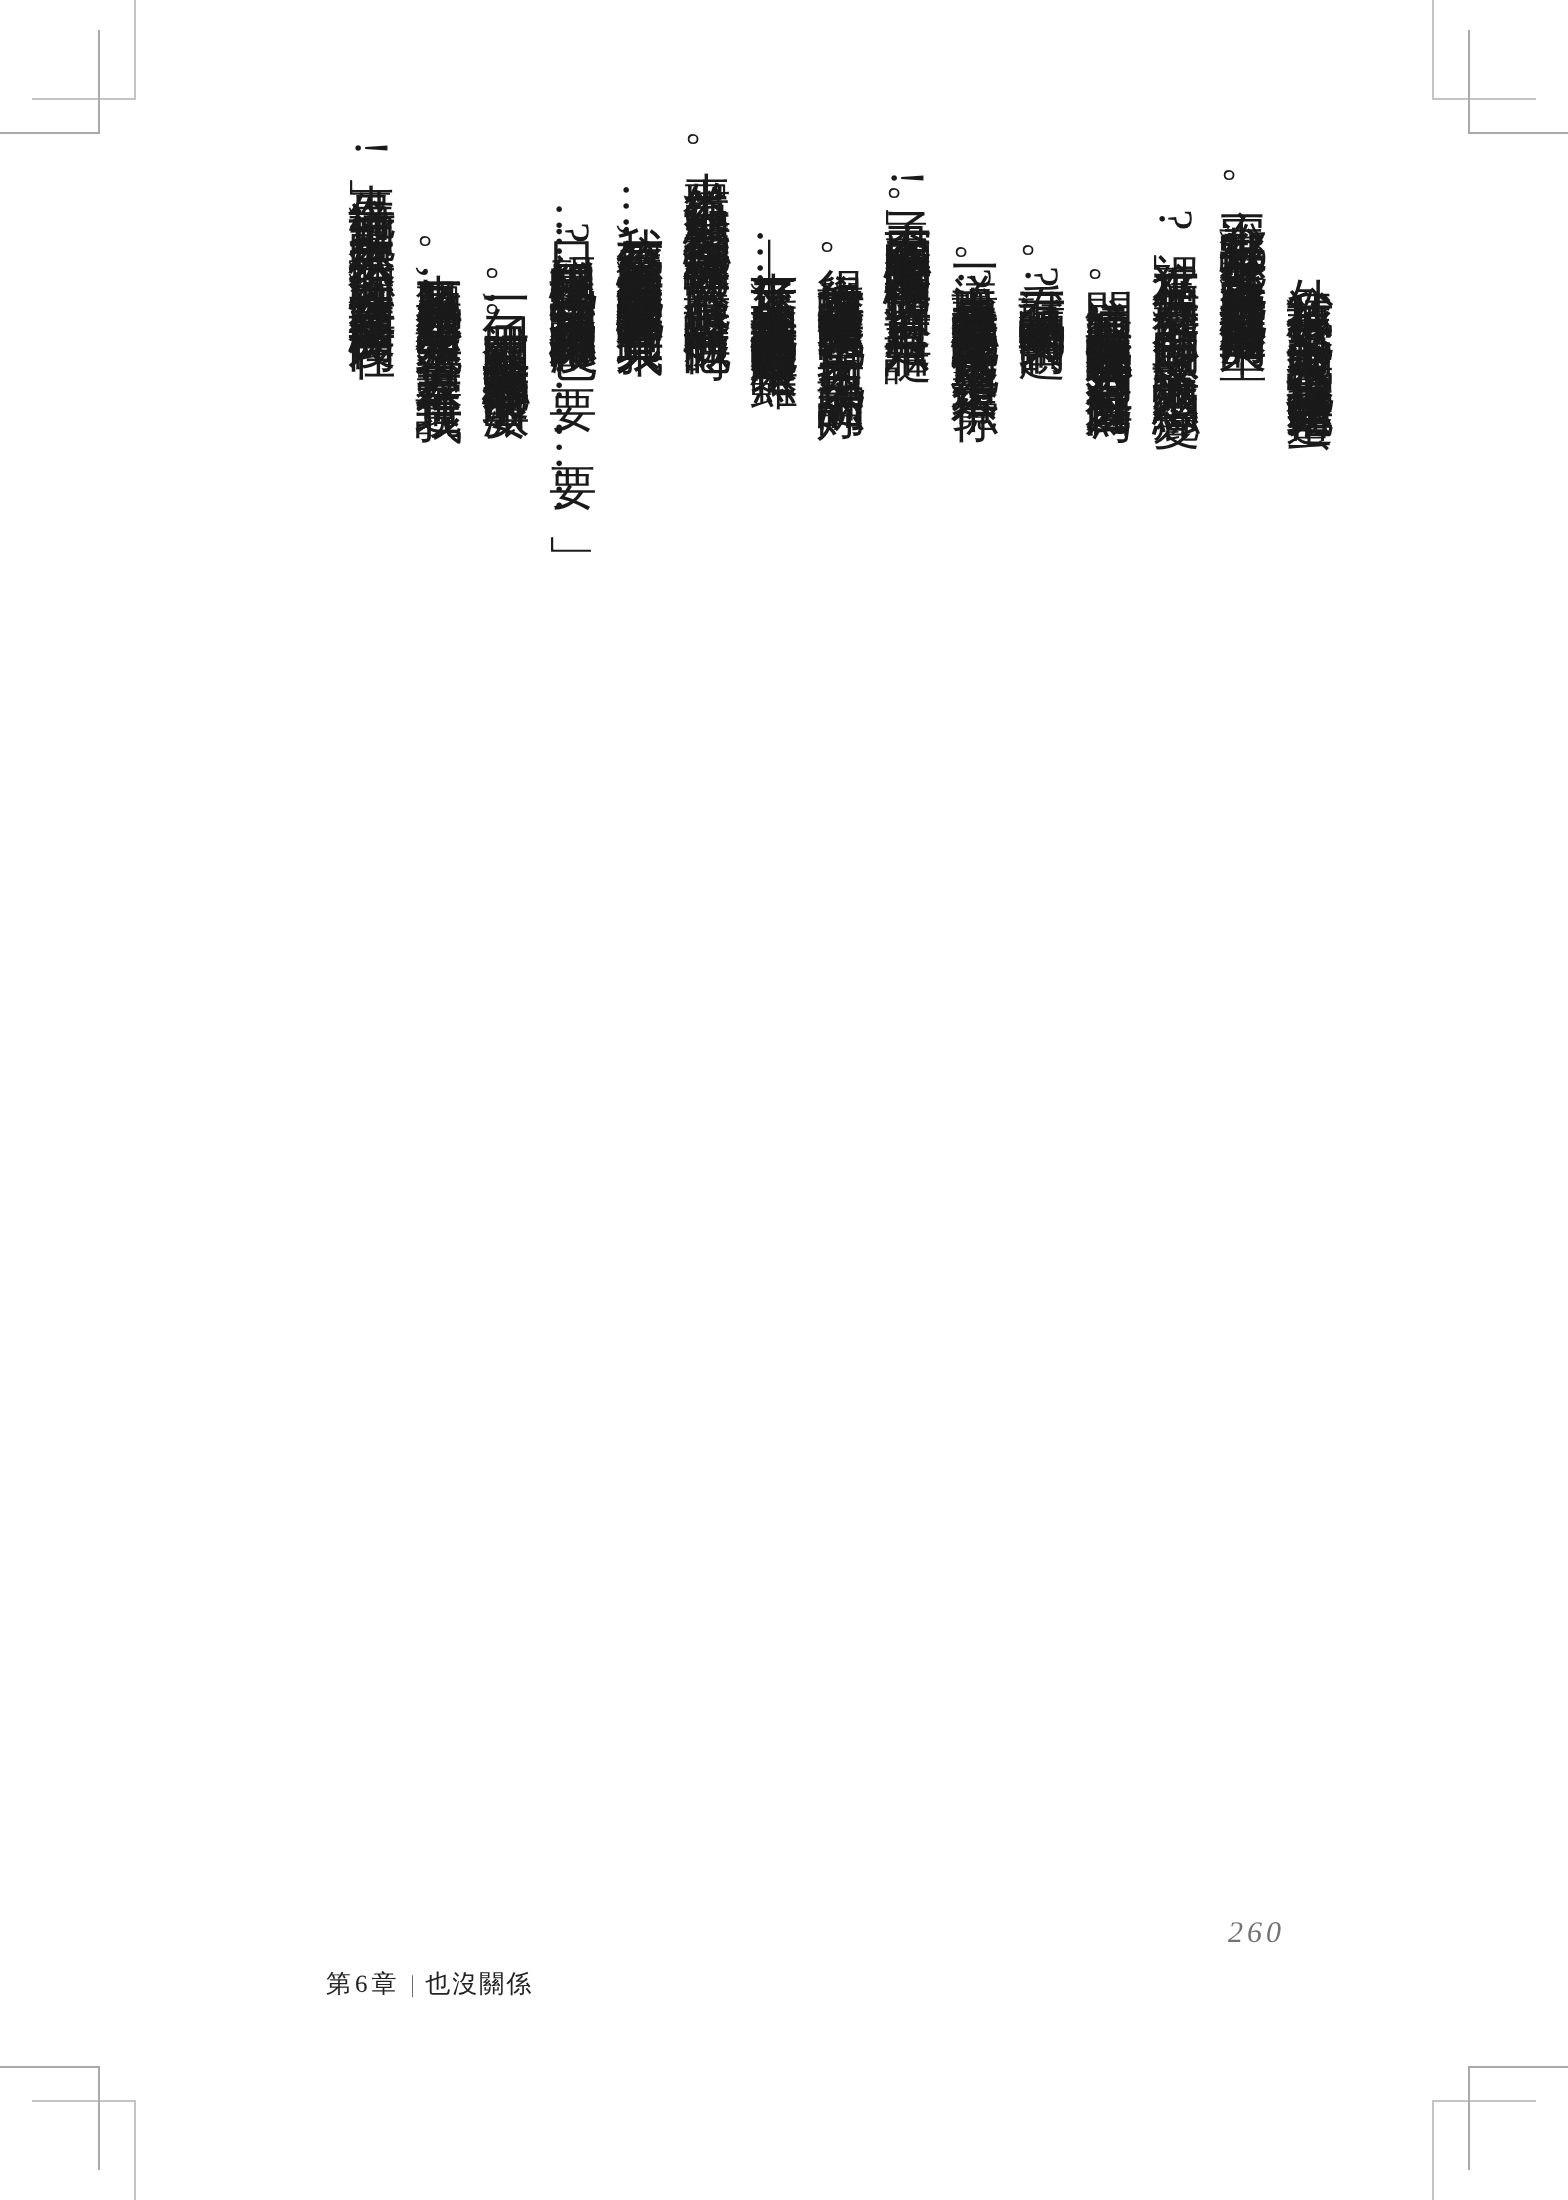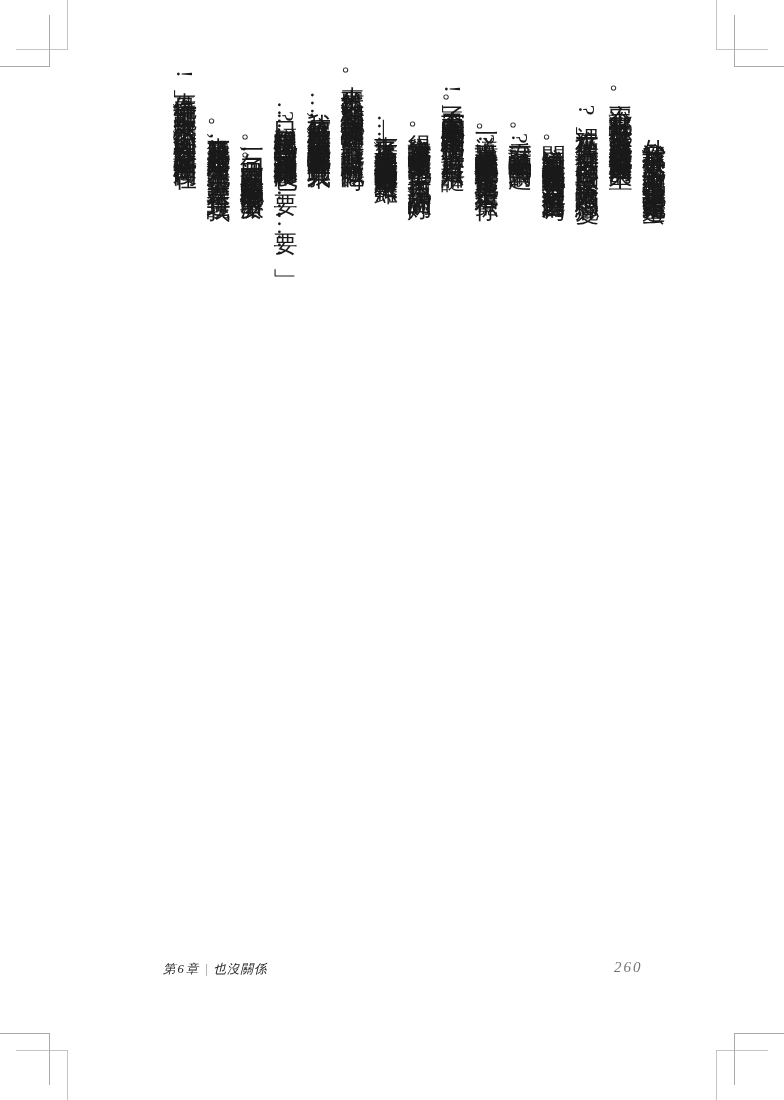--- a/index.html
+++ b/index.html
@@ -40,25 +40,24 @@
   }
   .tcol {
     line-height: 33.5px;      
     white-space: nowrap;
   }
   .tcol.indent { padding-top: 34px; }  
 
   
   .footer-left {
     position: absolute;
-    left: 163px; top: 961px;
+    left: 163px; top: 984px;
     display: flex; align-items: center;
     font-size: 12.5px;
     color: #222222;
-    font-style: italic;
   }
   .footer-left .chapter { letter-spacing: 2px; }
   .footer-left .sep { margin: 0 5px; color: #555555; font-size: 12px; transform: scaleX(.7); }
   .footer-left .chap-title { letter-spacing: 1px; }
   .page-number {
     position: absolute;
     left: 614px; top: 959px;
     font-size: 15px;
     letter-spacing: 2px;
     color: #737373;

